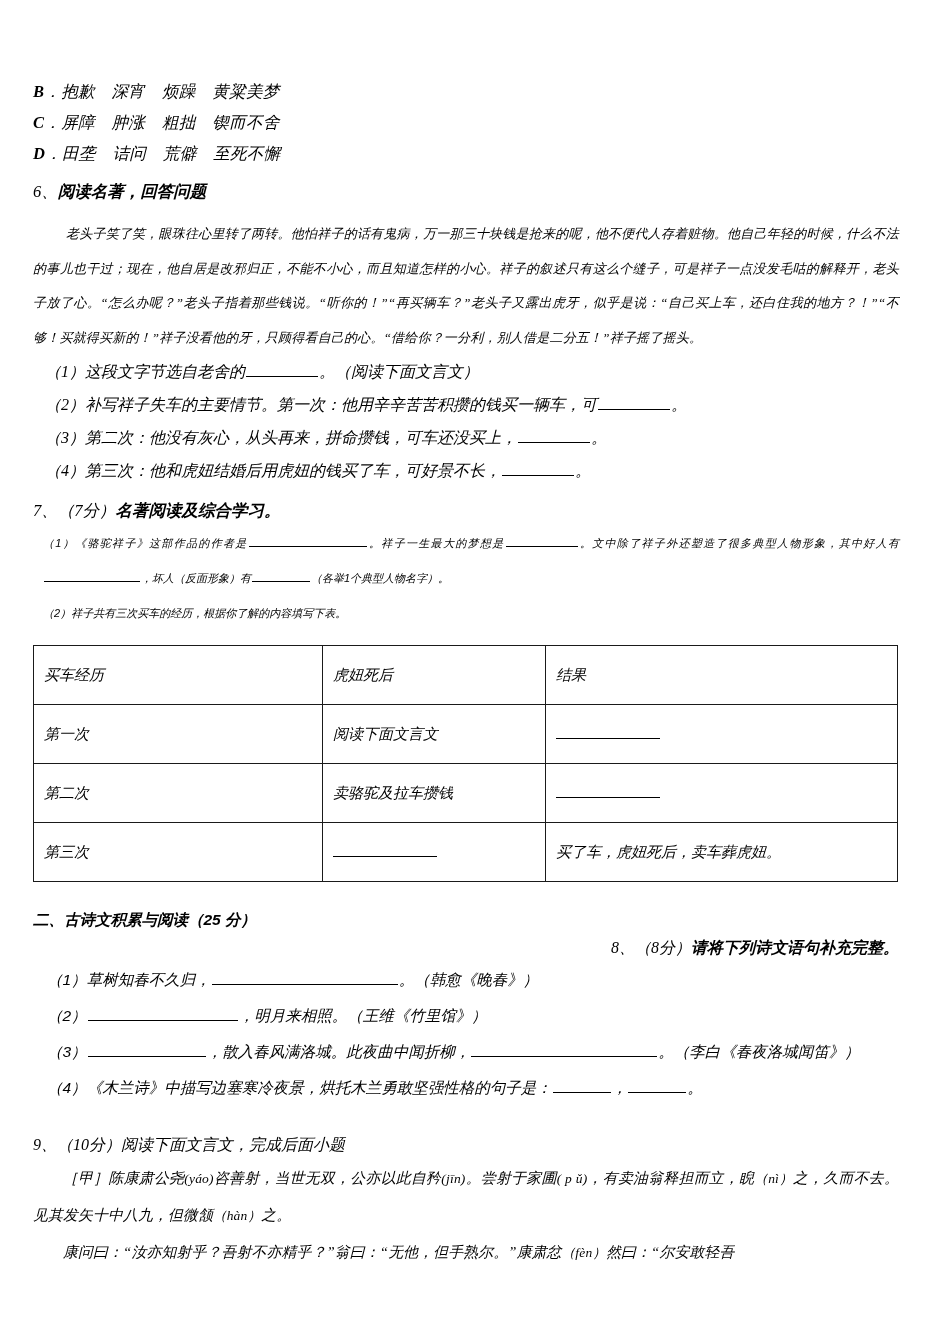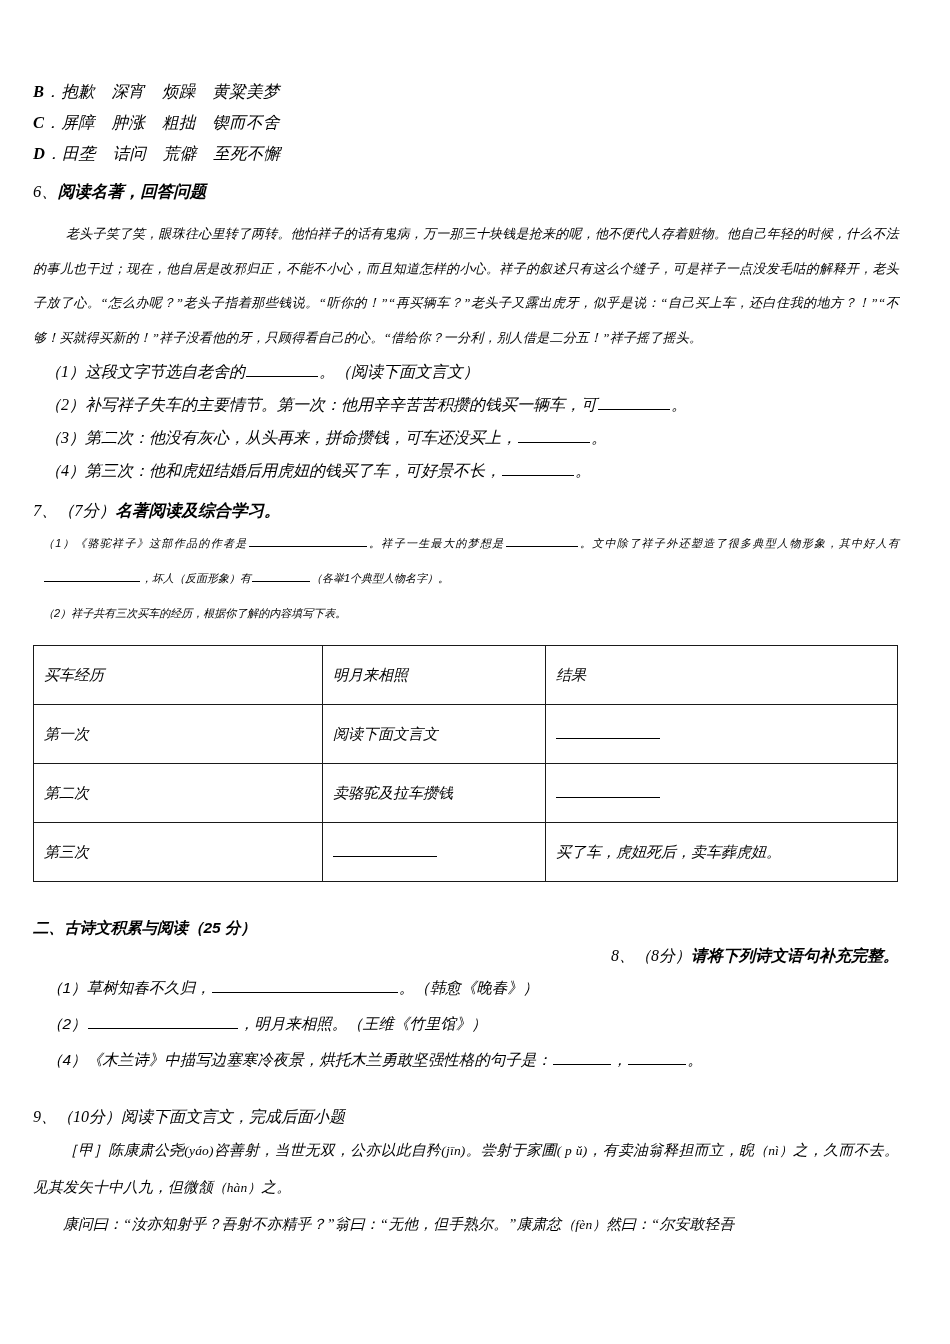--- a/index.html
+++ b/index.html
@@ -127,21 +127,21 @@
     width: 104px;
     height: 0.9em;
     vertical-align: baseline;
   }
 
   .section-head {
     font-family: "Liberation Sans", "DejaVu Sans", sans-serif;
     font-weight: bold;
     font-size: 15.5px;
     line-height: 28px;
-    margin-top: 32px;
+    margin-top: 24px;
   }
   .q8head {
     font-size: 16px;
     line-height: 28px;
     font-family: "Liberation Serif", "DejaVu Serif", serif;
     text-align: right;
   }
   .q8head .bold { font-weight: bold; font-family: "Liberation Sans", "DejaVu Sans", sans-serif; }
 
   .poemline {
@@ -199,21 +199,21 @@
 
     <table class="exam">
       <colgroup>
           <col class="c1">
           <col class="c2">
           <col class="c3">
         </colgroup>
       <tbody>
         <tr>
           <td>买车经历</td>
-          <td>明月来相照</td>
+          <td>虎妞死后</td>
           <td>结果</td>
         </tr>
         <tr>
           <td>第一次</td>
           <td>阅读下面文言文</td>
           <td><span class="cellblank"></span></td>
         </tr>
         <tr>
           <td>第二次</td>
           <td>卖骆驼及拉车攒钱</td>
@@ -228,20 +228,21 @@
     </table>
 
     <div class="section-head">二、古诗文积累与阅读（25 分）</div>
 
     <div class="q8head"><span class="num">8、</span><span>（8分）</span><span class="bold">请将下列诗文语句补充完整。</span></div>
 
     <div class="poemline"><span>（1）</span><span>草树知春不久归，</span><span class="blank b-3xl"></span><span>。（韩愈《晚春》）</span></div>
 
     <div class="poemline"><span>（2）</span><span class="blank b-xxl"></span><span>，明月来相照。（王维《竹里馆》）</span></div>
 
+    <div class="poemline"><span>（3）</span><span class="blank b-xl"></span><span>，散入春风满洛城。此夜曲中闻折柳，</span><span class="blank b-3xl"></span><span>。（李白《春夜洛城闻笛》）</span></div>
 
     <div class="poemline"><span>（4）</span><span>《木兰诗》中描写边塞寒冷夜景，烘托木兰勇敢坚强性格的句子是：</span><span class="blank b-sm"></span><span>，</span><span class="blank b-sm"></span><span>。</span></div>
 
     <div class="q9head"><span class="num">9、</span><span>（10分）</span><span>阅读下面文言文，完成后面小题</span></div>
 
     <div class="classical"><span>［甲］</span><span>陈康肃公尧</span><span class="pinyin">(yáo)</span><span>咨善射，当世无双，公亦以此自矜</span><span class="pinyin">(jīn)</span><span>。尝射于家圃</span><span class="pinyin">( p ǔ)</span><span>，有卖油翁释担而立，睨</span><span class="pinyin">（nì）</span><span>之，久而不去。见其发矢十中八九，但微颔</span><span class="pinyin">（hàn）</span><span>之。</span></div>
 
     <div class="classical"><span>康问曰：“汝亦知射乎？吾射不亦精乎？”翁曰：“无他，但手熟尔。”康肃忿</span><span class="pinyin">（fèn）</span><span>然曰：“尔安敢轻吾</span></div>
 
   </div>

